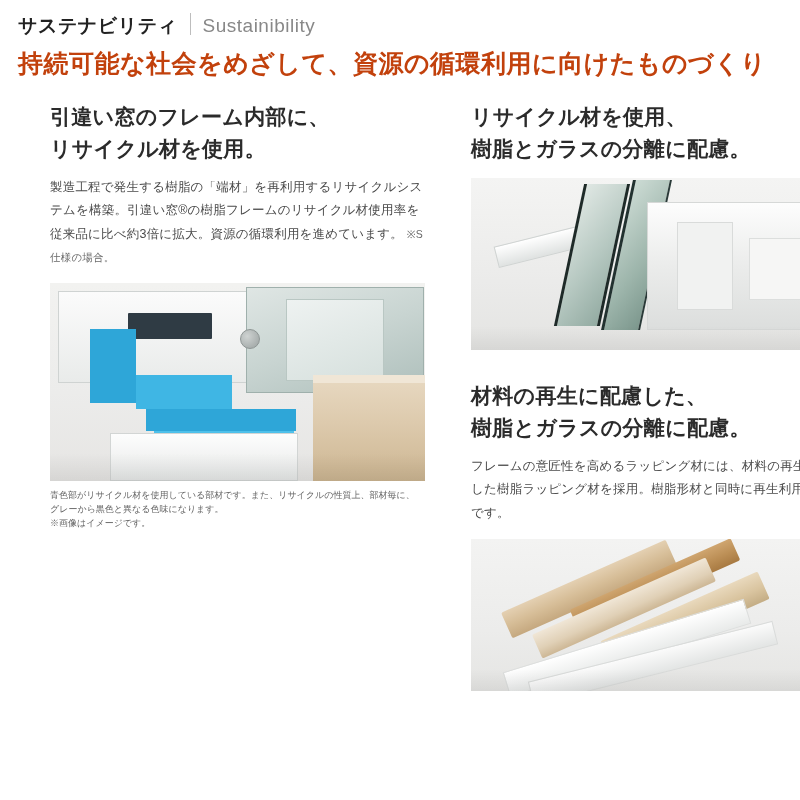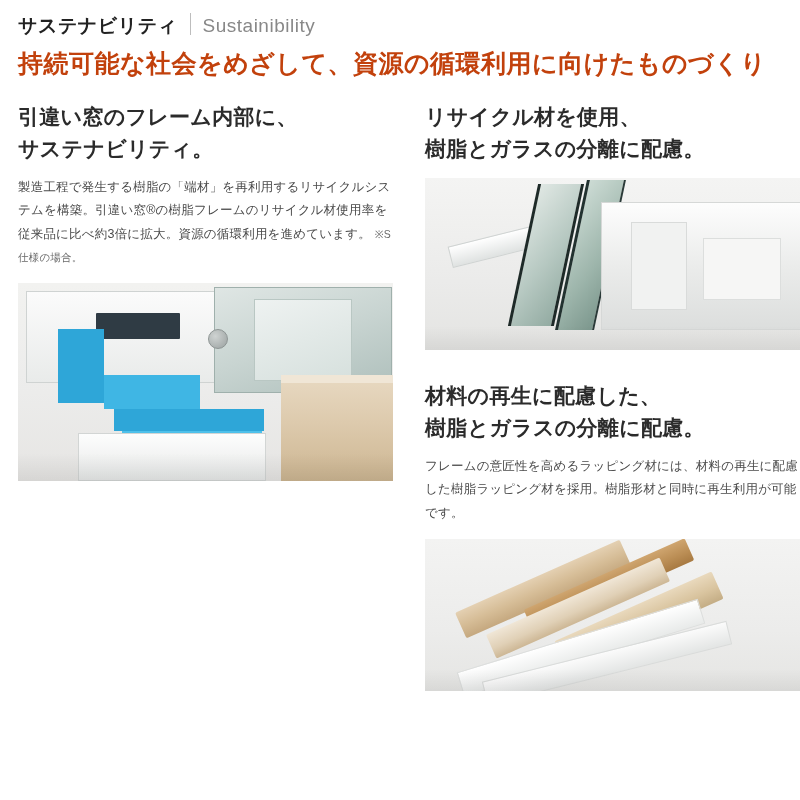--- a/index.html
+++ b/index.html
@@ -55,22 +55,23 @@
     font-size: 25px;
     font-weight: bold;
     color: #c2410c;
     letter-spacing: 0.5px;
     line-height: 1.25;
   }
 
   
   .columns {
     display: flex;
-    gap: 32px;
+    gap: 46px;
     margin-top: 22px;
+    margin-left: 32px;
   }
   .col {
     width: 375px;
     flex: 0 0 375px;
   }
 
   .sec-heading {
     font-size: 21px;
     font-weight: bold;
     color: #2b2b2b;
@@ -285,21 +286,21 @@
 
   <div class="main-title">持続可能な社会をめざして、資源の循環利用に向けたものづくり</div>
 
   <div class="columns">
 
     <div class="col">
 
       <div>
         <h2 class="sec-heading">
           <span class="line">引違い窓のフレーム内部に、</span>
-          <span class="line">サステナビリティ。</span>
+          <span class="line">リサイクル材を使用。</span>
         </h2>
         <p class="body-text">
           <span>製造工程で発生する樹脂の「端材」を再利用するリサイクルシステムを構築。引違い窓®の樹脂フレームのリサイクル材使用率を従来品に比べ約3倍に拡大。資源の循環利用を進めています。</span>
           <span class="note">※S仕様の場合。</span>
         </p>
 
         <div class="figure">
           <div class="photo photo-1">
             <div class="p1-bg"></div>
             <div class="p1-sash"></div>
@@ -308,20 +309,25 @@
             <div class="p1-wood"></div>
             <div class="p1-dark"></div>
             <div class="p1-blue-a"></div>
             <div class="p1-blue-b"></div>
             <div class="p1-blue-c"></div>
             <div class="p1-blue-d"></div>
             <div class="p1-white-rail"></div>
             <div class="p1-screw"></div>
             <div class="p1-shadow"></div>
           </div>
+          <div class="caption">
+            <span class="cap-line">青色部がリサイクル材を使用している部材です。また、リサイクルの性質上、部材毎に、</span>
+            <span class="cap-line">グレーから黒色と異なる色味になります。</span>
+            <span class="cap-line">※画像はイメージです。</span>
+          </div>
         </div>
       </div>
 
     </div>
 
     <div class="col">
 
       <div>
         <h2 class="sec-heading">
           <span class="line">リサイクル材を使用、</span>

